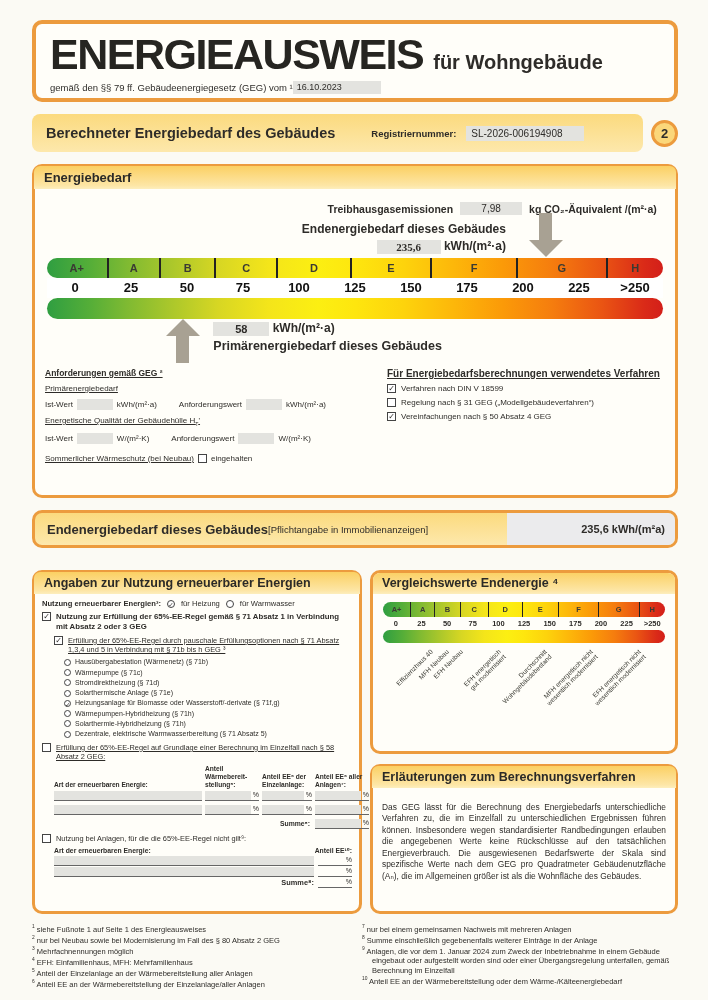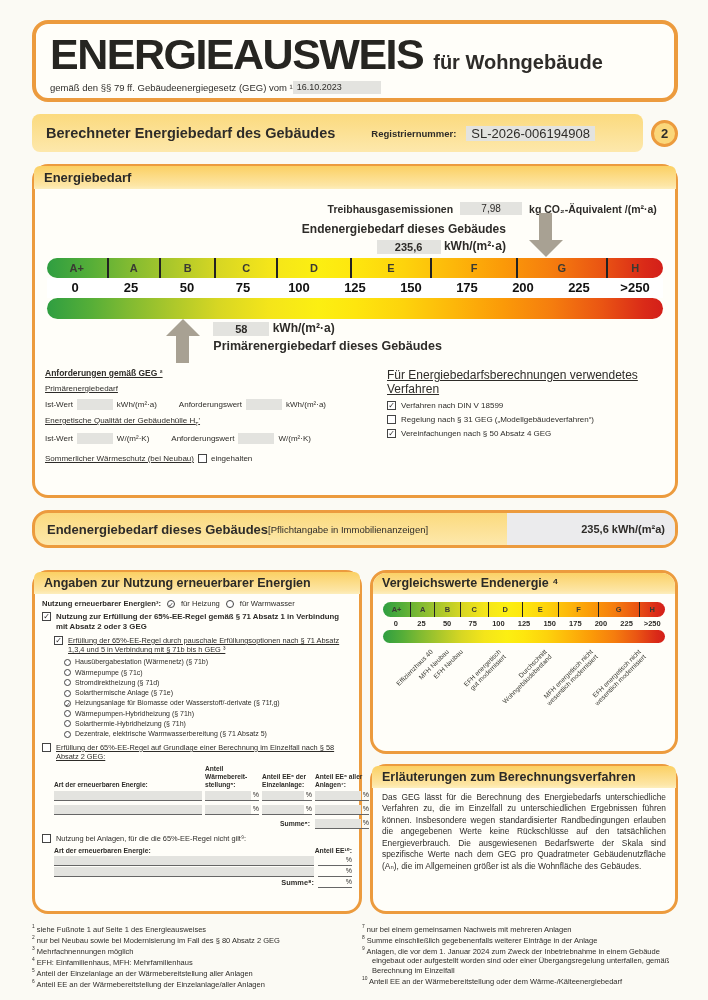--- a/index.html
+++ b/index.html
@@ -6,21 +6,21 @@
     --orange:#ec9b3e; --yellow:#fcd470; --yellow2:#fdeab2; --barbg:#fbe3a2;
     --field:#e3e3df; --ink:#2e2c29; --arrow:#a8a193;
   }
   *{box-sizing:border-box; margin:0; padding:0;}
   html,body{width:708px; height:1000px; overflow:hidden;}
   body{
     background:#fbfaf4; color:var(--ink);
     font-family:"Liberation Sans","DejaVu Sans",sans-serif;
     padding:20px 30px 0 32px;
   }
-  .obox{background:#fffef9; border:3px solid var(--orange); border-radius:16px;}
+  .obox{background:#fffef9; border:3px solid var(--orange); border-radius:10px;}
   .strip{
     background:linear-gradient(180deg,#fbd063 0%,#fde6a6 85%,#fdeebd 100%);
     font-weight:bold; font-size:13px; padding:4px 10px;
     border-radius:6px 6px 0 0; color:#2b2a27;
   }
   .f{background:var(--field); display:inline-block; height:12px; min-width:40px; vertical-align:middle;}
   .u{text-decoration:underline;}
   .b{font-weight:bold;}
   sup{font-size:0.65em;}
   sub{font-size:0.65em;}
@@ -32,33 +32,33 @@
   .sub-title{font-size:20px; font-weight:bold;}
   .law-row{font-size:9.5px; margin-top:2px; display:flex; align-items:center; }
   .law-row .f{min-width:88px; height:13px; font-size:9px; line-height:13px; padding:0 4px;}
 
   
   .secrow{display:flex; align-items:center; gap:8px; margin-top:12px;}
   .secbar{flex:1; background:linear-gradient(180deg,#fbda7e,#fde8ac); border-radius:8px; height:38px;
           display:flex; align-items:center; padding:0 14px; gap:10px;}
   .secbar .t{font-size:14.5px; font-weight:bold;}
   .secbar .r{font-size:9.5px; font-weight:bold; margin-left:26px;}
-  .secbar .f{min-width:118px; height:15px; font-size:13px; line-height:15px; padding:0 5px;}
+  .secbar .f{min-width:118px; height:15px; font-size:10px; line-height:15px; padding:0 5px;}
   .pagecirc{width:27px; height:27px; border:3px solid var(--orange); border-radius:50%;
             background:#fbd77a; font-weight:bold; font-size:13px; display:flex; align-items:center; justify-content:center;}
 
   
   .main-box{margin-top:12px; height:334px;}
   .main-box .strip{margin:-1px -1px 11px;}
   .scale-area{position:relative; height:160px; margin:2px 12px 0;}
   .ghg-row{position:absolute; top:2px; right:1%; display:flex; align-items:center; gap:7px; font-size:10.5px;}
   .ghg-row .f{min-width:62px; height:13px; text-align:center; font-size:10px; line-height:13px;}
   .end-text{position:absolute; top:22px; right:25.5%; text-align:right; font-size:12px; font-weight:bold;}
   .end-text .v{margin-top:3px;}
-  .end-text .f{min-width:64px; height:14px; font-size:11px; line-height:14px; text-align:center;}
+  .end-text .f{min-width:64px; height:14px; font-size:11px; line-height:14px; text-align:center;font-family:Liberation Serif, serif;}
   .arr{position:absolute; width:34px;}
   .arr .stem{width:13px; height:27px; background:var(--arrow); margin:0 auto;}
   .arr .head{width:0; height:0; border-left:17px solid transparent; border-right:17px solid transparent;}
   .arrow-down{left:calc(81% - 17px); top:13px;}
   .arrow-down .head{border-top:17px solid var(--arrow);}
   .arrow-up{left:calc(22% - 17px); top:119px;}
   .arrow-up .head{border-bottom:17px solid var(--arrow);}
   .grad{
     background:linear-gradient(90deg,#2f9e41 0%,#55ae38 7%,#7fba32 13%,#aac72b 20%,#d8d723 28%,
       #f4e51a 36%,#fcef12 44%,#fee60e 50%,#fdd30c 58%,#fdb70a 66%,#fb9a08 74%,#f57d0e 82%,
@@ -80,21 +80,21 @@
   .anf-left{flex:1.18;}
   .anf-right{flex:1;}
   .anf-left > div{margin-bottom:6px;}
   .anf-h{font-weight:bold; font-size:8.5px;}
   .vals{display:flex; align-items:center; gap:4px;}
   .vals .f{min-width:36px; height:11px;}
   .vals .sp{width:14px;}
   .cb{width:9px; height:9px; border:1px solid #444; background:#fff; font-size:8px; line-height:8px;
       text-align:center; flex:none; display:inline-block; vertical-align:middle;}
   .cbrow{display:flex; gap:5px; margin-bottom:4px; align-items:flex-start; line-height:1.25;}
-  .anf-right .h{font-weight:normal; margin-bottom:5px; font-size:12px;}
+  .anf-right .h{font-weight:bold; margin-bottom:5px; font-size:10px;}
 
   
   .banner{margin-top:12px; height:38px; background:linear-gradient(180deg,#fbda7e,#fde8ac);
           display:flex; align-items:center; padding:0 0 0 12px; overflow:hidden;}
   .banner .t{font-size:13px; font-weight:bold;}
   .banner .n{font-size:9.5px; }
   .banner .val{margin-left:auto; align-self:stretch; background:#ebebed; min-width:168px;
                display:flex; align-items:center; justify-content:flex-end; padding-right:10px;
                font-size:11px; font-weight:bold;}
 
@@ -140,21 +140,21 @@
   .vlabel:nth-of-type(1){left:-74px;}
   .vlabel:nth-of-type(2){left:-58px;}
   .vlabel:nth-of-type(3){left:-44px;}
   .vlabel:nth-of-type(4){left:-6px;}
   .vlabel:nth-of-type(5){left:40px;}
   .vlabel:nth-of-type(6){left:86px;}
   .vlabel:nth-of-type(7){left:134px;}
 
   
   .erl-box{height:150px;}
-  .erl-body{padding:4px 9px; font-size:8.4px; line-height:1.36; text-align:justify;}
+  .erl-body{padding:14px 9px; font-size:8.4px; line-height:1.36; text-align:justify;}
 
   
   .fns{display:flex; gap:14px; margin-top:10px; font-size:7.5px; line-height:1.28;}
   .fns .col{flex:1;}
   .fn{padding-left:10px; text-indent:-10px; margin-bottom:1px;}
 </style>
 </head>
 <body>
 
 <div class="obox header-box">

